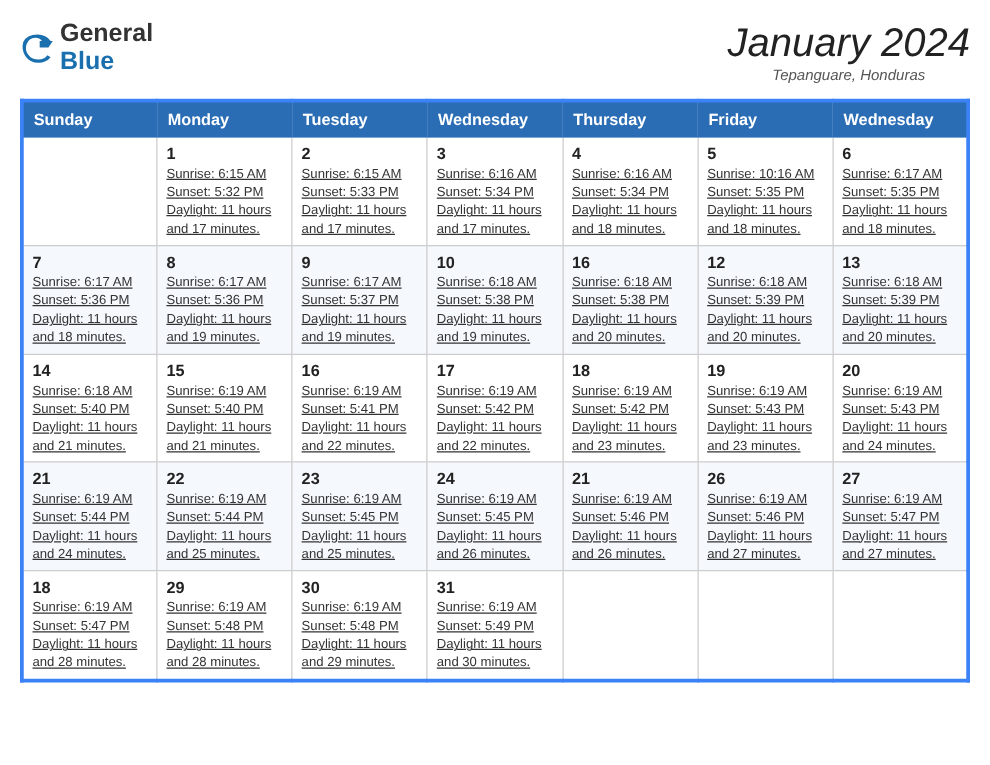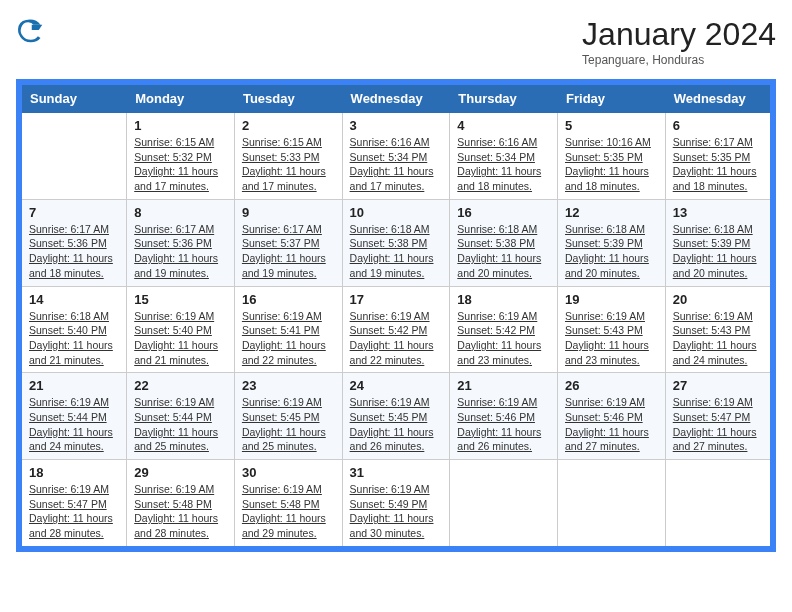--- a/index.html
+++ b/index.html
@@ -25,34 +25,34 @@
       font-size: 20px;
       font-weight: bold;
       line-height: 1.1;
     }
     .logo-general { color: #333; }
     .logo-blue { color: #1a6faf; }
     .logo-icon {
       width: 28px;
       height: 28px;
     }
-    .title-block { text-align: left; }
+    .title-block { text-align: center; font-style: italic; }
     .month-title {
       font-size: 32px;
       font-weight: normal;
       color: #222;
     }
     .location {
       font-size: 12px;
       color: #555;
     }
     .calendar {
       width: 100%;
       border-collapse: collapse;
-      border: 6px solid #3b82f6;
+      border: 3px solid #3b82f6;
     }
     .calendar th {
       background: #2a6db5;
       color: #fff;
       text-align: left;
       padding: 6px 8px;
       font-size: 13px;
       font-weight: bold;
       border: 1px solid #2a6db5;
     }
@@ -86,20 +86,24 @@
   </style>
 </head>
 <body>
 
 <div class="header">
   <div class="logo">
     <svg class="logo-icon" viewBox="0 0 32 32">
       <path d="M16 4 Q24 4 28 10 L20 10 Q18 7 14 7 Q8 7 6 13 Q4 19 8 23 Q11 27 17 27 Q22 27 25 23 L28 25 Q24 30 17 30 Q9 30 5 24 Q1 18 3 11 Q6 4 16 4Z" fill="#1a6faf"></path>
       <path d="M18 10 L30 10 L26 16 L18 16Z" fill="#1a6faf"></path>
     </svg>
+    <div class="logo-text">
+      <span class="logo-general">General</span><br>
+      <span class="logo-blue">Blue</span>
+    </div>
   </div>
   <div class="title-block">
     <div class="month-title">January 2024</div>
     <div class="location">Tepanguare, Honduras</div>
   </div>
 </div>
 
 <table class="calendar">
   <thead>
     <tr id="header-row">

